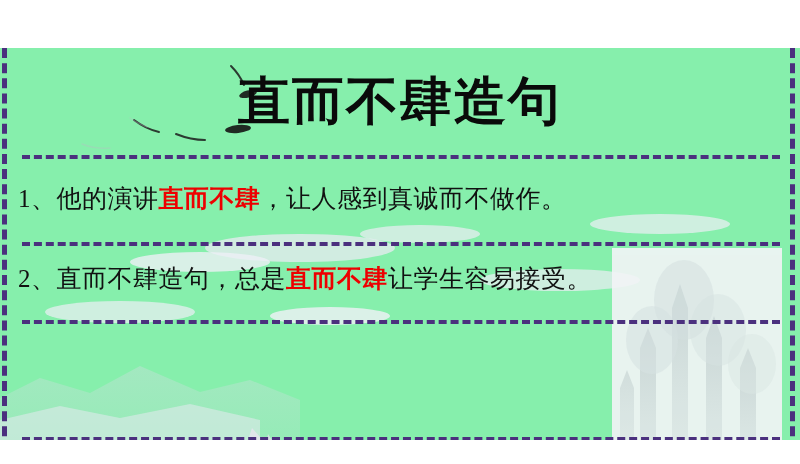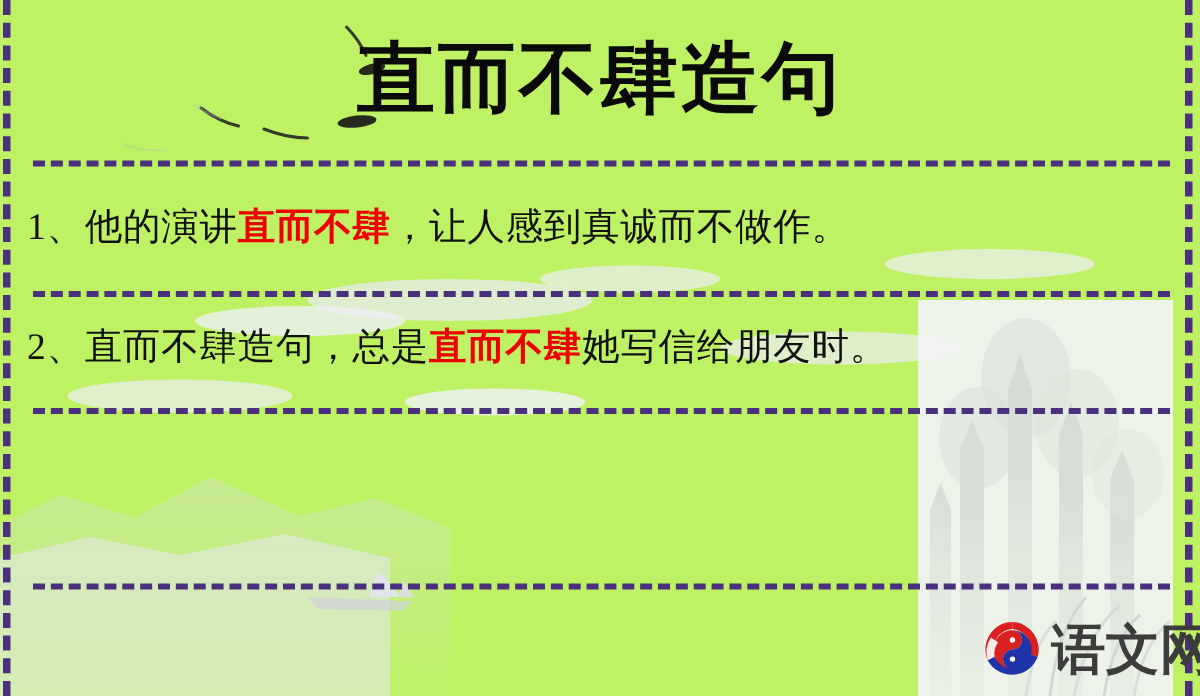--- a/index.html
+++ b/index.html
@@ -10,23 +10,24 @@
     width: 800px;
     height: 464px;
     overflow: hidden;
     background: #ffffff;
     font-family: "Liberation Serif", "DejaVu Serif", serif;
   }
 
   #slide {
     position: relative;
     width: 800px;
-    height: 464px;
-    background: #bef264;
+    height: 392px;
+    background: #86efac;
     overflow: hidden;
+    margin-top: 48px;
   }
 
   
   .wm {
     position: absolute;
     pointer-events: none;
     z-index: 0;
   }
   .wm svg { display: block; }
 
@@ -188,21 +189,21 @@
   <div class="hr" style="top:272px;"></div>
   <div class="hr" style="top:389px;"></div>
 
   <div class="title">直而不肆造句</div>
 
   <div class="sentence" id="s1">
     <span>1、</span><span>他的演讲</span><span class="hl">直而不肆</span><span>，让人感到真诚而不做作。</span>
   </div>
 
   <div class="sentence" id="s2">
-    <span>2、</span><span>直而不肆造句，总是</span><span class="hl">直而不肆</span><span>她写信给朋友时。</span>
+    <span>2、</span><span>直而不肆造句，总是</span><span class="hl">直而不肆</span><span>让学生容易接受。</span>
   </div>
 
 
   <div class="logo">
     <span>
       <svg class="logo-mark" viewBox="0 0 100 100" xmlns="http://www.w3.org/2000/svg" aria-hidden="true">
 
         <path d="M50,4 A46,46 0 0 0 8.5,68 L20,62 A34,34 0 0 1 50,16 Z" fill="#d92121"></path>
         <path d="M50,4 A46,46 0 0 1 92,62 L80,58 A34,34 0 0 0 50,16 Z" fill="#d92121"></path>
         <path d="M92,62 A46,46 0 0 1 8.5,68 L20,62 A34,34 0 0 0 80,58 Z" fill="#1f34a8"></path>

